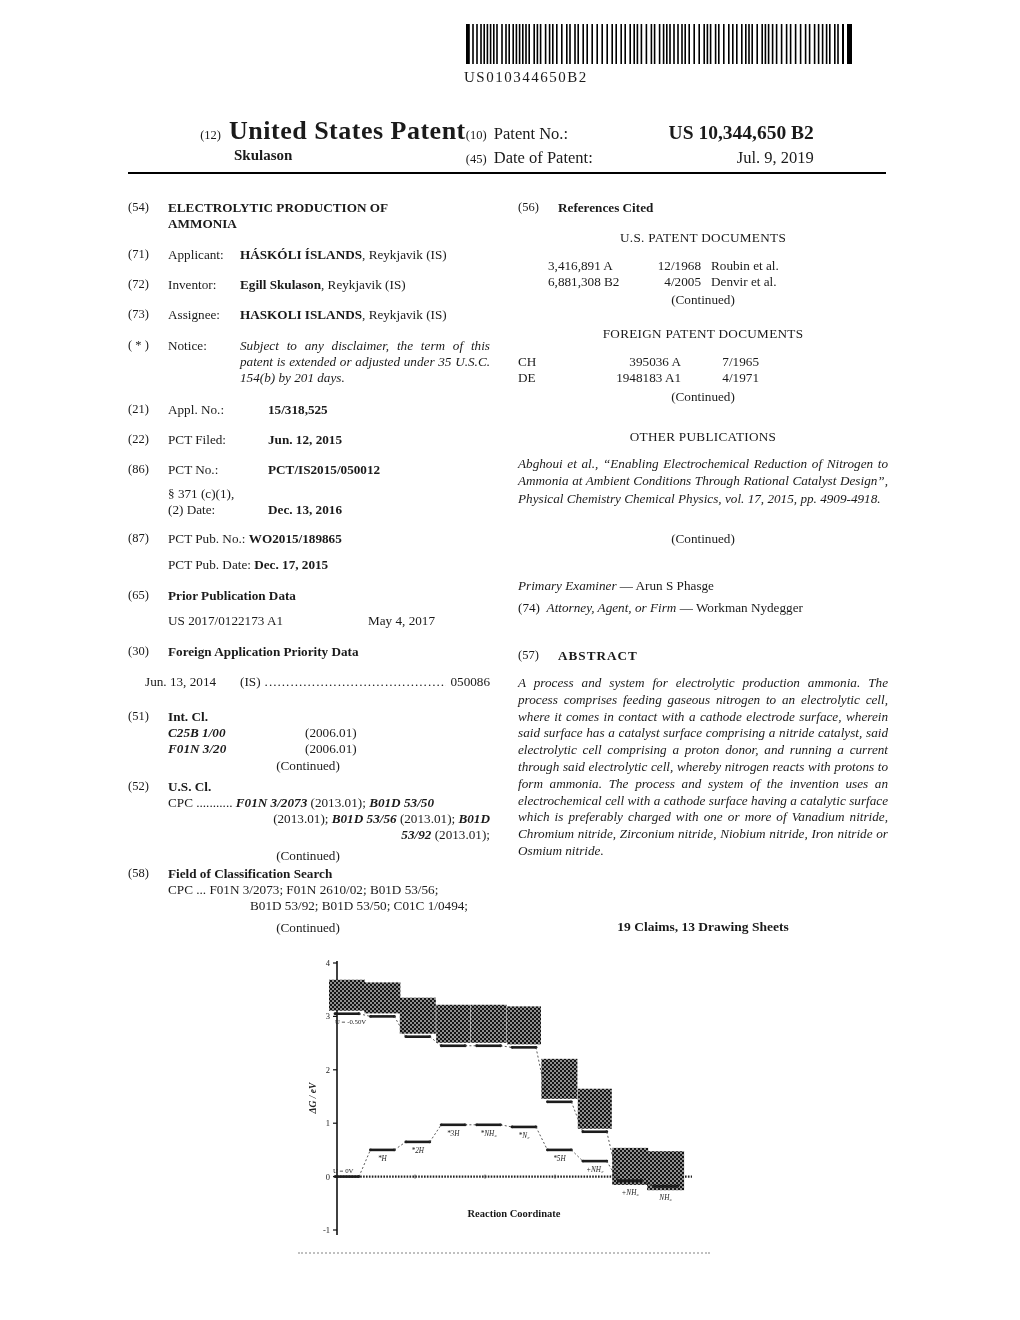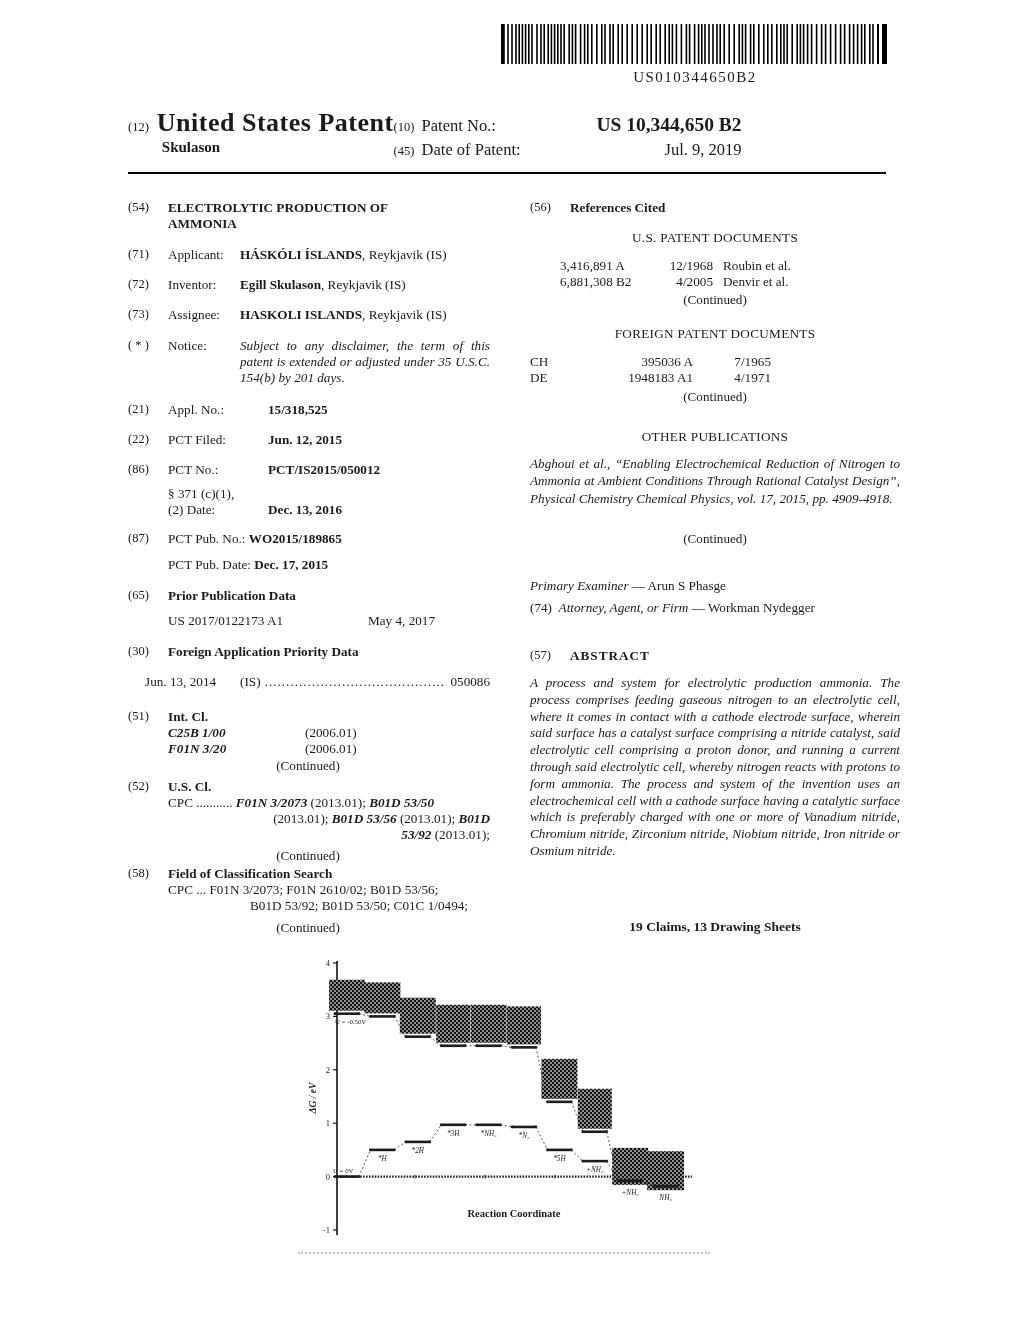--- a/index.html
+++ b/index.html
@@ -5,41 +5,41 @@
   * { margin:0; padding:0; box-sizing:border-box; }
   html,body { background:#e8e8e8; }
   .page {
     position:relative; width:1020px; height:1320px; background:#ffffff;
     font-family:"Liberation Serif", serif; color:#1a1a1a; overflow:hidden;
     margin:0 auto;
   }
   .abs { position:absolute; }
 
   
-  .barcode-wrap { left:499px; top:24px; width:392px; text-align:center; }
+  .barcode-wrap { left:464px; top:24px; width:392px; text-align:left; }
   .barcode-text { font-size:15px; letter-spacing:1.5px; margin-top:1px; }
 
   
-  .header { left:128px; top:108px; width:758px; display:flex; justify-content:flex-start; }
+  .header { left:128px; top:116px; width:758px; display:flex; justify-content:center; }
   .h-left { display:flex; gap:8px; }
   .inid { font-size:12.5px; white-space:nowrap; }
   .h-left .inid { margin-top:12px; }
   .h-title { font-size:26px; font-weight:bold; letter-spacing:0.5px; }
   .h-author { font-size:15px; font-weight:bold; margin-left:5px; margin-top:1px; }
   .h-right { width:348px; padding-top:6px; }
   .h-row { display:grid; grid-template-columns:28px 140px 1fr; align-items:baseline; margin-bottom:4px; }
   .h-lab { font-size:16.5px; font-weight:normal; }
   .h-patno { font-size:19.5px; font-weight:bold; text-align:right; }
   .h-date { font-size:16.5px; font-weight:normal; text-align:right; }
   .header-rule { left:128px; top:172px; width:758px; border-top:2px solid #000; }
 
   
   .col { font-size:13.2px; line-height:15.9px; }
   .left-col  { left:128px; top:192px; width:362px; height:760px; }
-  .right-col { left:530px; top:192px; width:370px; height:760px; }
+  .right-col { left:518px; top:192px; width:370px; height:760px; }
   .row { position:absolute; left:0; width:100%; display:grid; grid-template-columns:40px 1fr; }
   .row3-72  { grid-template-columns:40px 72px 1fr; }
   .row3-100 { grid-template-columns:40px 100px 1fr; }
   .b  { font-weight:bold; }
   .i  { font-style:italic; }
   .seg-b  { font-weight:bold; }
   .seg-bi { font-weight:bold; font-style:italic; }
   .ctr { text-align:center; }
   .rt  { text-align:right; }
   .just { text-align:justify;font-style:italic; }

